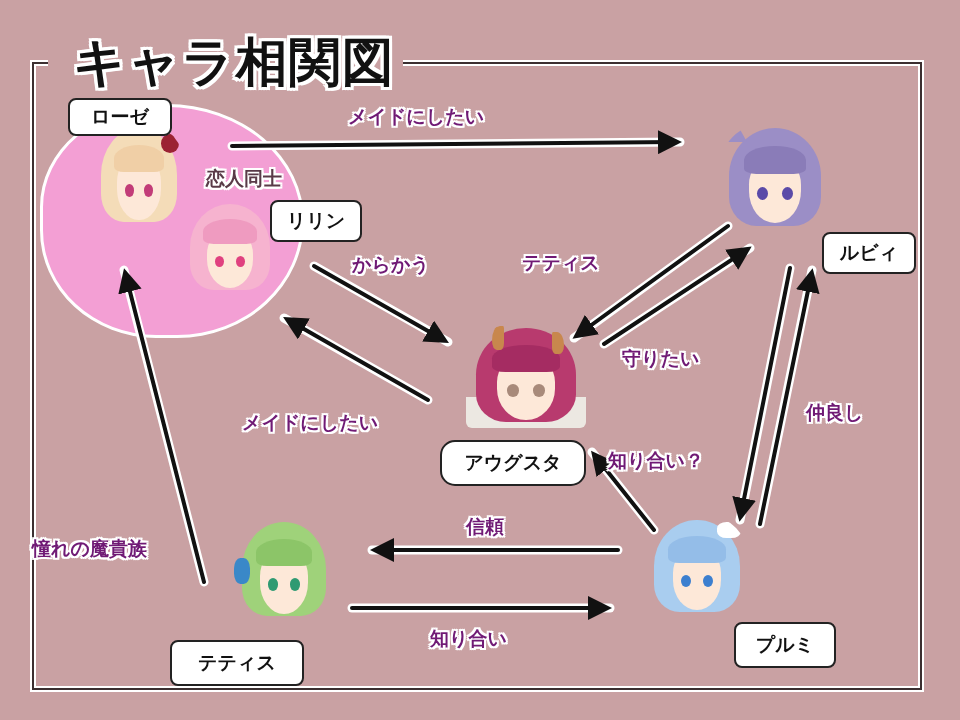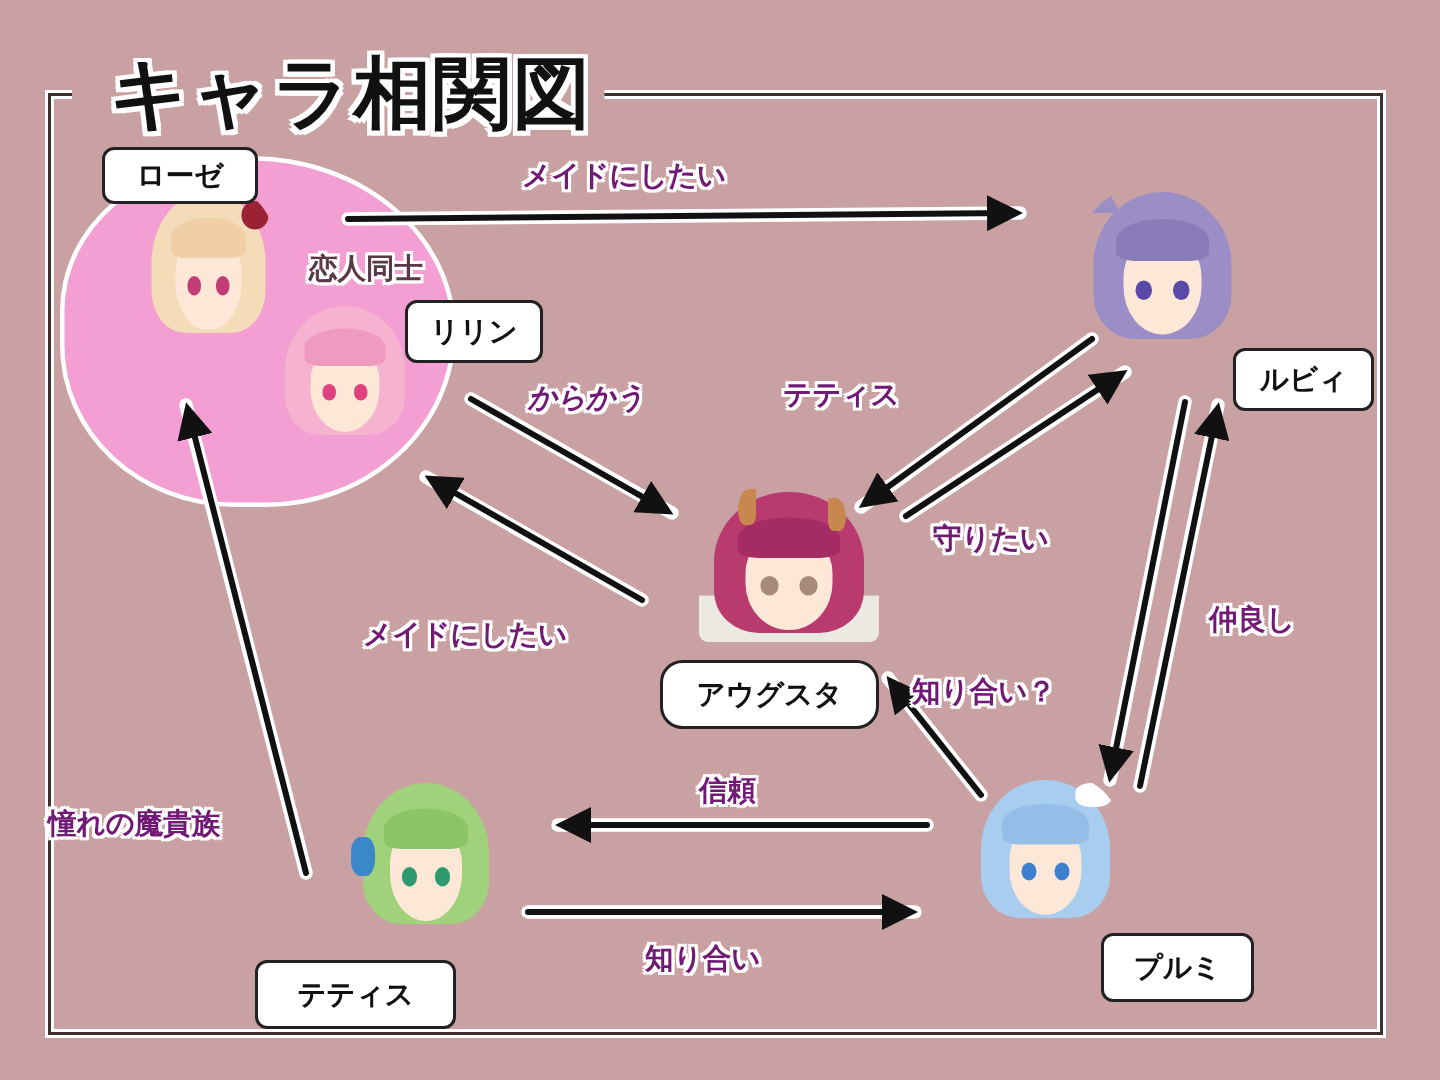--- a/index.html
+++ b/index.html
@@ -161,21 +161,21 @@
 </div>
 <div class="name-tag" style="left:170px;top:640px;width:130px;height:42px;">
   <span>テティス</span>
 </div>
 <div class="name-tag" style="left:734px;top:622px;width:98px;height:42px;">
   <span>プルミ</span>
 </div>
 
 <span class="rel-label lovers" style="left:186px;top:166px;padding-left:20px;">恋人同士</span>
 <span class="rel-label" style="left:348px;top:104px;">メイドにしたい</span>
-<span class="rel-label" style="left:352px;top:252px;font-style:italic;">からかう</span>
+<span class="rel-label" style="left:352px;top:252px;">からかう</span>
 <span class="rel-label" style="left:242px;top:410px;">メイドにしたい</span>
 <span class="rel-label" style="left:522px;top:250px;">テティス</span>
 <span class="rel-label" style="left:622px;top:346px;">守りたい</span>
 <span class="rel-label" style="left:608px;top:448px;font-family:Liberation Mono, monospace;">知り合い？</span>
 <span class="rel-label" style="left:806px;top:400px;">仲良し</span>
 <span class="rel-label" style="left:466px;top:514px;">信頼</span>
 <span class="rel-label" style="left:430px;top:626px;">知り合い</span>
 <span class="rel-label" style="left:32px;top:536px;">憧れの魔貴族</span>
 
 </body></html>

